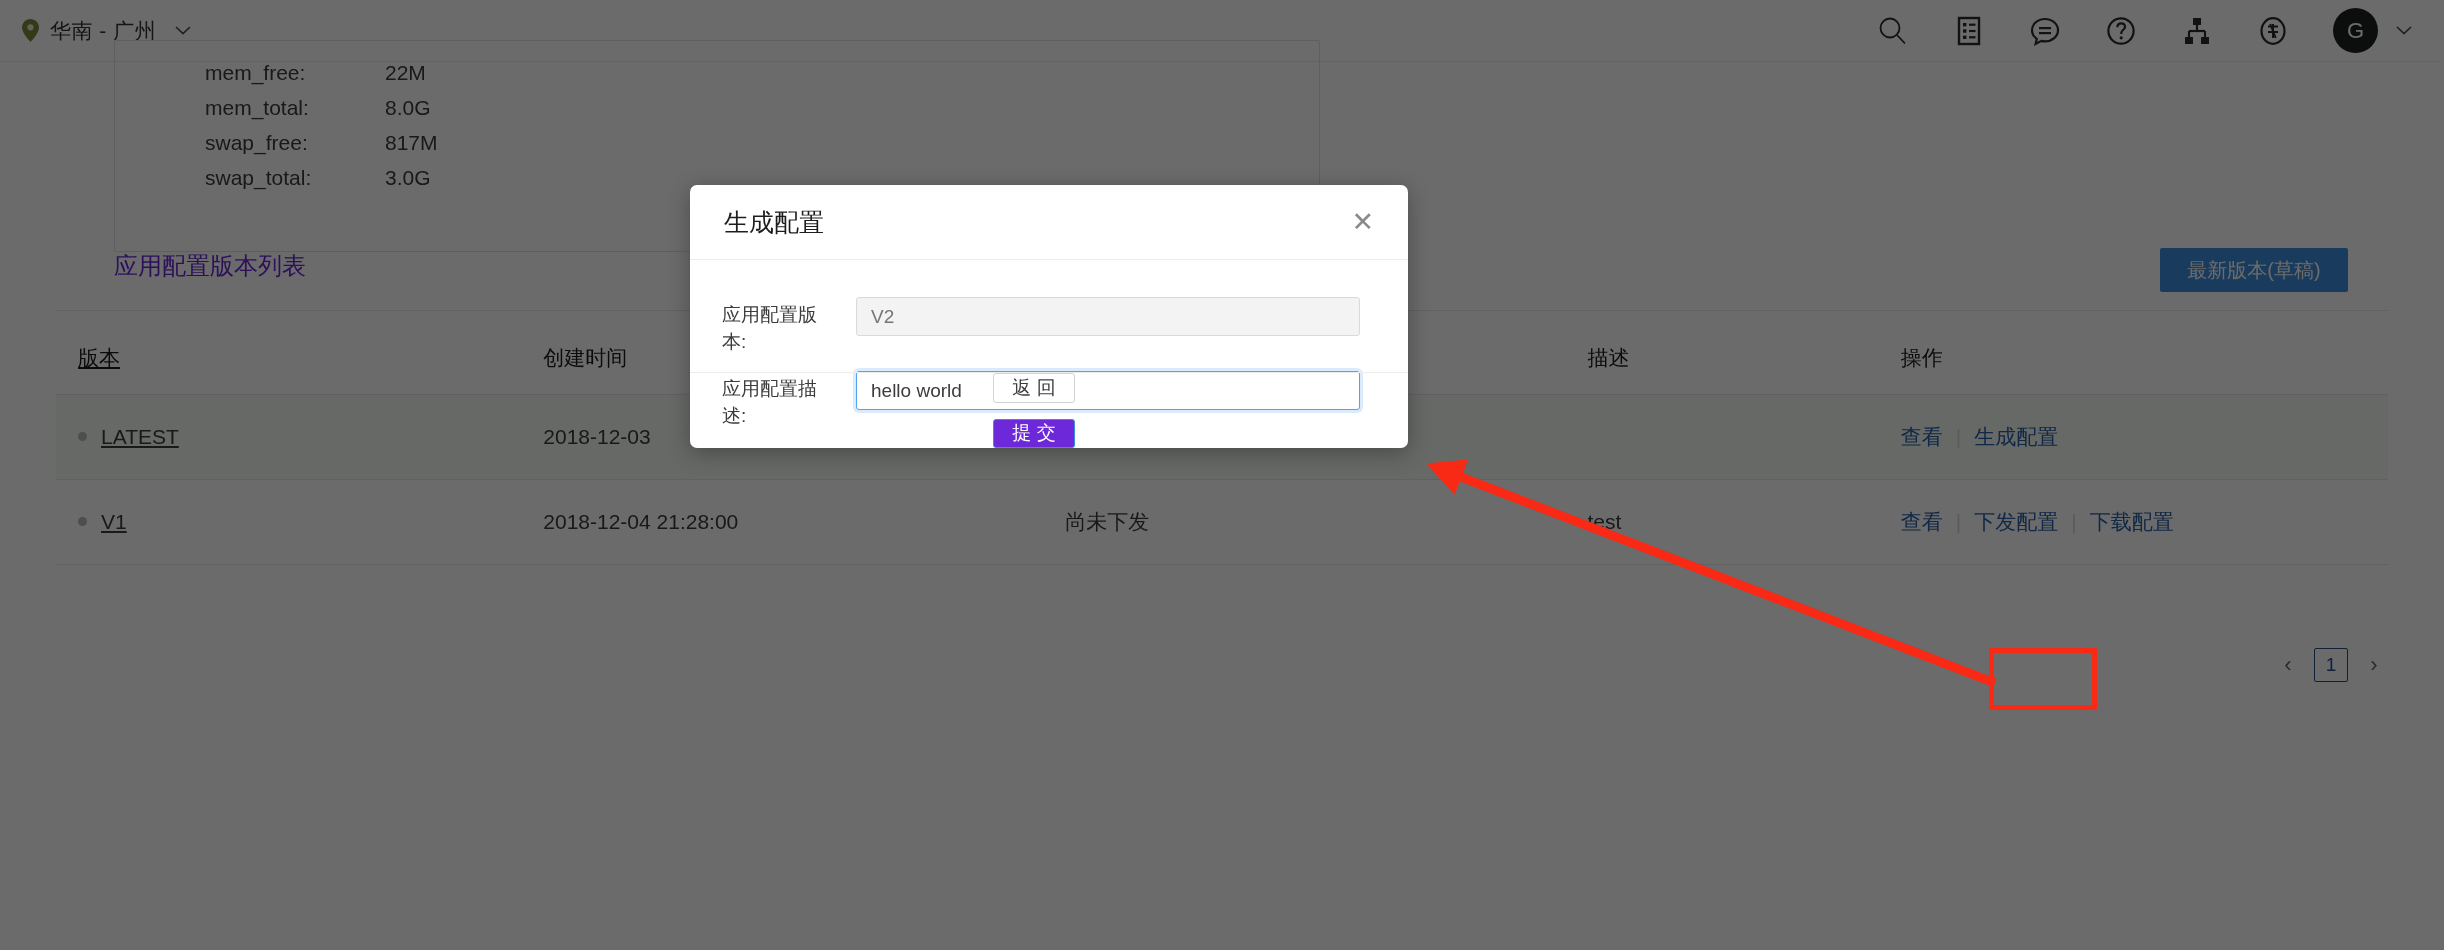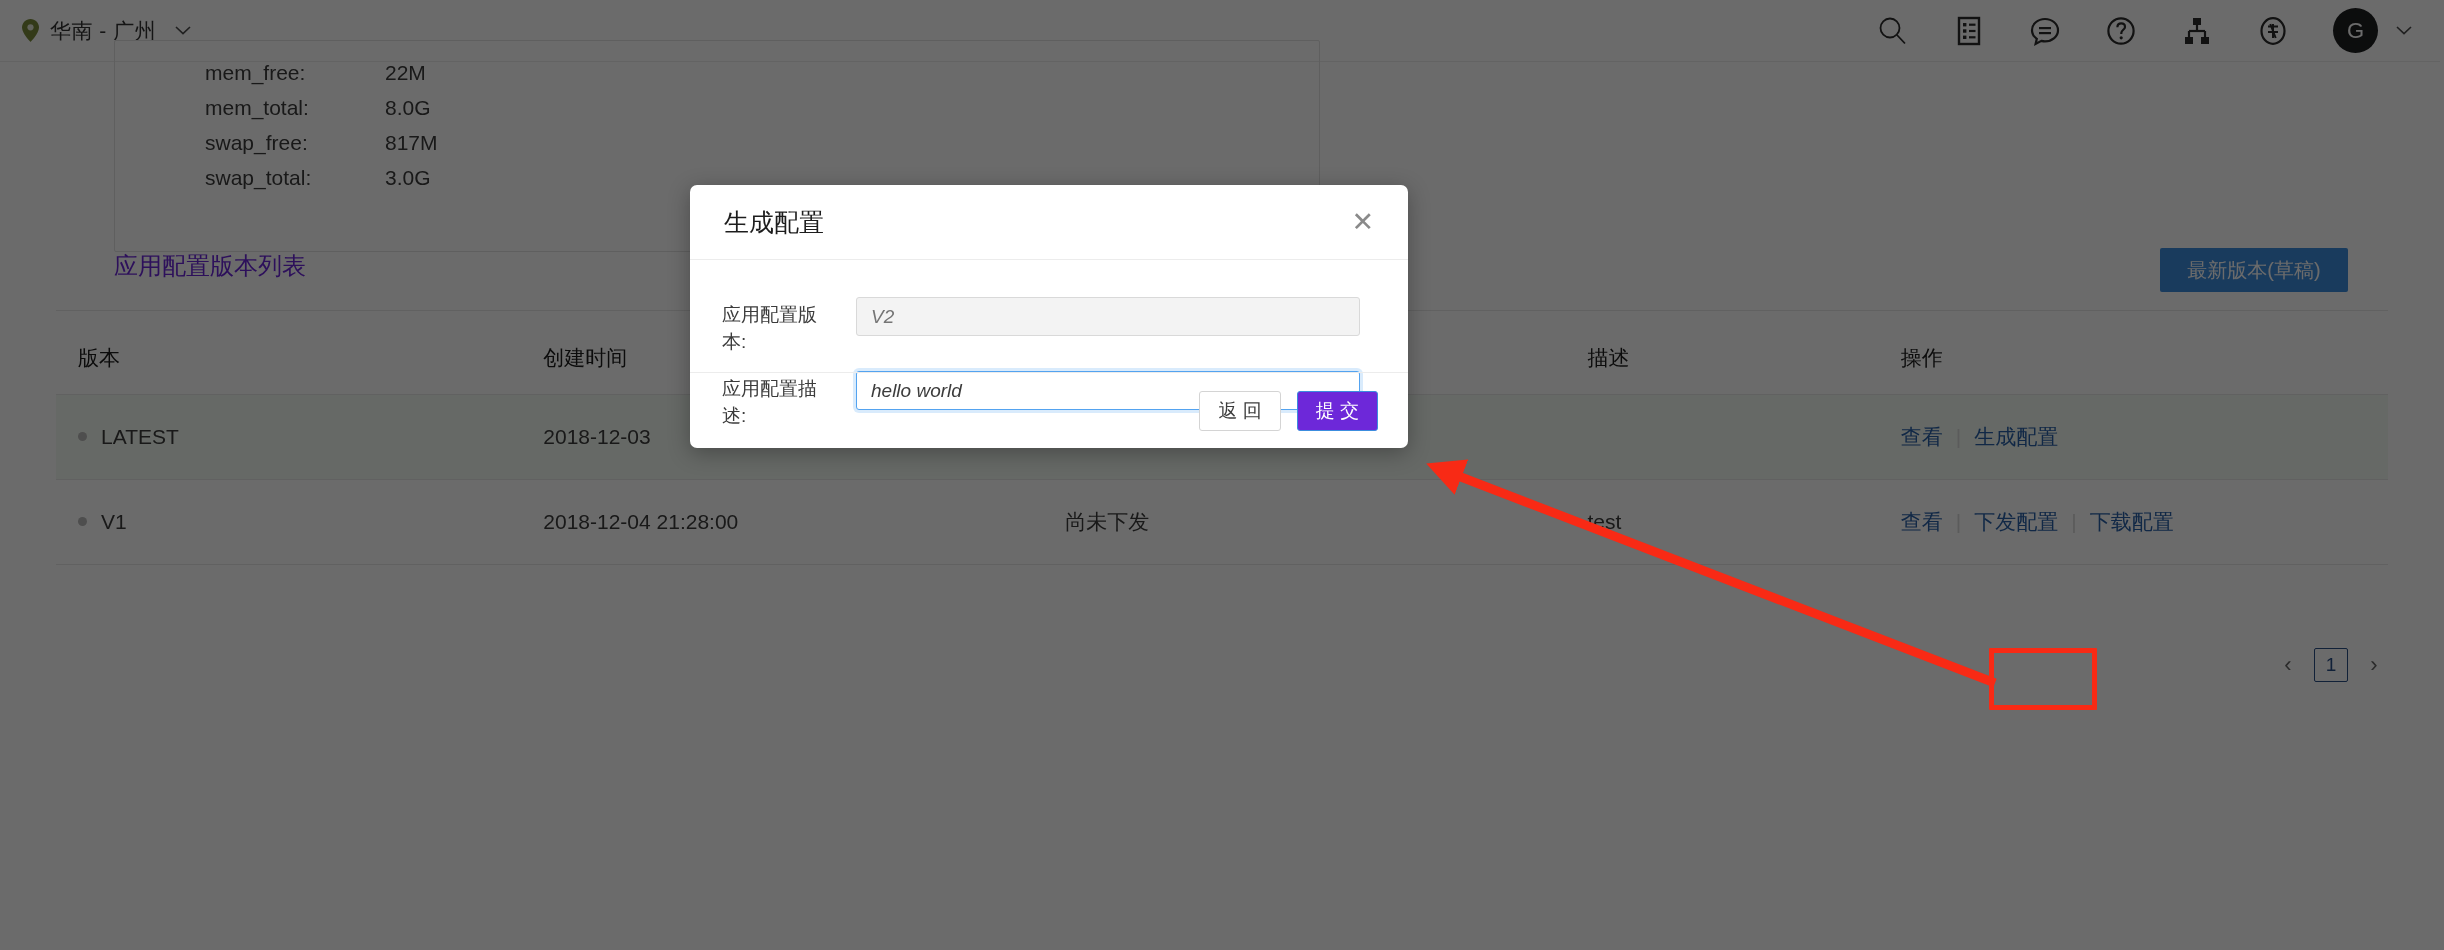--- a/index.html
+++ b/index.html
@@ -79,21 +79,21 @@
     padding: 33px 0 22px 0;
     border-bottom: 1px solid #e8e8e8;
   }
   table.vtable td {
     font-size: 21px; color: #3c3c3c;
     padding: 28px 0;
     border-bottom: 1px solid #e8e8e8;
     vertical-align: middle;
   }
   table.vtable tr.row-selected td { background: #f4fbf2; }
-  .col-ver   { width: 280px; padding-left: 22px !important; }
+  .col-ver   { width: 280px; padding-left: 22px !important; text-decoration: underline; }
   .col-ctime { width: 300px; }
   .col-dtime { width: 300px; }
   .col-desc  { width: 180px; }
   .col-op    { width: 280px; }
   .bullet {
     display: inline-block; width: 9px; height: 9px; border-radius: 50%;
     background: #b9b9b9; margin-right: 14px; vertical-align: middle;
     position: relative; top: -2px;
   }
   .op-link { color: #2a61a8; text-decoration: none; cursor: pointer; }
@@ -141,32 +141,32 @@
   .form-row { display: flex; margin-bottom: 16px; }
   .form-label {
     width: 110px; flex: none; font-size: 19px; color: #3c3c3c;
     line-height: 1.4; padding-top: 5px; text-align: left;
   }
   .form-ctrl { flex: 1; margin-left: 24px; }
   .inp {
     width: 100%; height: 39px;
     border: 1px solid #d9d9d9; border-radius: 3px;
     font-size: 19px; padding: 0 14px; color: #3c3c3c;
-    font-family: inherit; outline: none; background: #fff; font-style: italic;
+    font-family: inherit; outline: none; background: #fff;
   }
   .inp.disabled { background: #f3f3f3; color: #bcbcbc; cursor: not-allowed; }
   .inp.focused {
     border-color: #53a3f0;
     box-shadow: 0 0 0 3px rgba(83,163,240,.22);
   }
   .modal-footer {
     position: absolute; left: 0; right: 0; bottom: 0;
     height: 76px; border-top: 1px solid #ececec;
     display: flex; align-items: center; justify-content: flex-end;
-    gap: 16px; padding-right: 30px;
+    gap: 16px; padding-right: 30px; flex-direction: column;
   }
   .btn {
     height: 40px; min-width: 77px; padding: 0 18px;
     font-size: 19px; border-radius: 3px; cursor: pointer;
     font-family: inherit;
   }
   .btn-default { background: #fff; border: 1px solid #d4d4d4; color: #3c3c3c; }
   .btn-primary { background: #6d28d9; border: 1px solid #3c8dde; color: #fff; }
 
   

